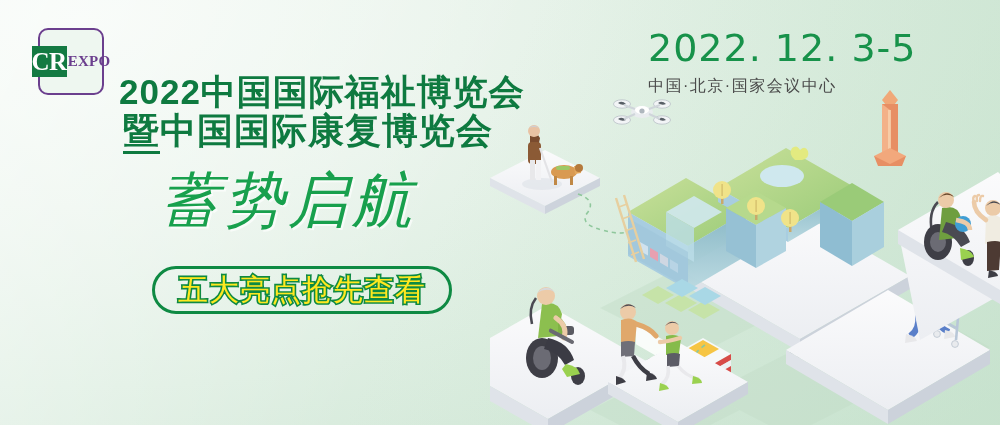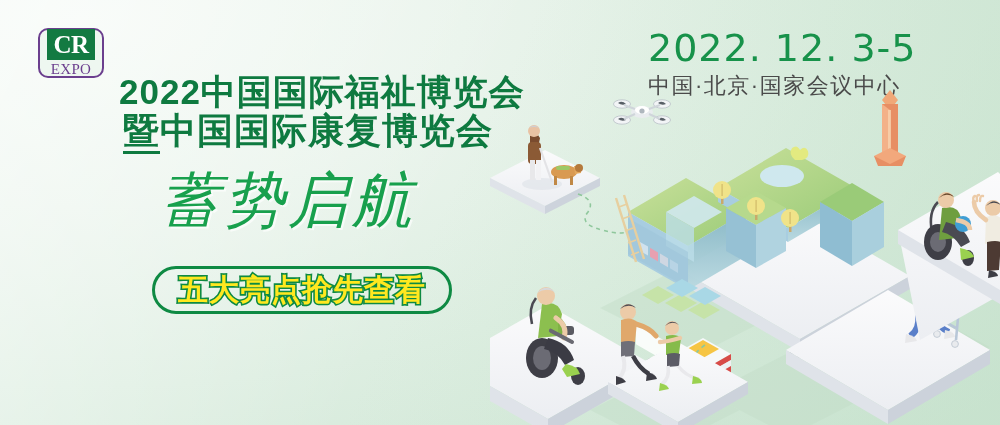--- a/index.html
+++ b/index.html
@@ -17,41 +17,41 @@
   
   #banner .bg-wash {
     position:absolute; inset:0;
     background:linear-gradient(115deg, rgba(255,255,255,.55) 0%, rgba(255,255,255,0) 45%, rgba(190,222,197,.45) 100%);
     pointer-events:none;
   }
 
   
   .logo {
     position:absolute; left:38px; top:28px;
-    width:66px; height:50px;
+    width:66px; height:67px;
     border:2.5px solid #6b3f8e;
     border-radius:10px;
     background:#eef7f0;
-    display:flex; flex-direction:column;
+    display:flex; flex-direction:row;
     align-items:center; justify-content:center;
     gap:1px;
   }
   .logo .cr {
     width:48px; height:31px;
     background:#137a42;
     color:#ffffff;
     font-weight:bold;
     font-size:25px; line-height:31px;
     text-align:center;
     letter-spacing:-.5px;
     font-family:"Liberation Serif","DejaVu Serif",serif;
   }
   .logo .expo {
     color:#6b3f8e;
-    font-weight:normal;
+    font-weight:bold;
     font-size:15px; line-height:17px;
     letter-spacing:.3px;
     font-family:"Liberation Serif","DejaVu Serif",serif;
   }
 
   .title-wrap { position:absolute; left:105px; top:72px; width:440px; }
   .title-1, .title-2 {
     color:#0e7a40;
     font-weight:bold;
     font-size:35px;
@@ -75,21 +75,21 @@
 
   .pill {
     position:absolute; left:152px; top:266px;
     width:300px; height:48px;
     border:3.5px solid #0e8a43;
     border-radius:26px;
     display:flex; align-items:center; justify-content:center;
     background:transparent;
   }
   .pill span {
-    font-weight:bold;
+    font-weight:normal;
     font-size:30px; line-height:32px;
     letter-spacing:1px;
     color:#ffe81f;
     white-space:nowrap;
     -webkit-text-stroke:3.2px #0e8a43;
     paint-order:stroke fill;
   }
 
   
   .date {
@@ -97,21 +97,21 @@
     color:#17924a;
     font-size:38px; line-height:44px;
     letter-spacing:1px;
     white-space:nowrap;
     font-family:"DejaVu Sans",sans-serif;
     text-align:center;
   }
   .venue {
     position:absolute; left:648px; top:74px;
     color:#4a4a4a;
-    font-size:22px; line-height:24px;
+    font-size:16px; line-height:24px;
     letter-spacing:1.5px;
     white-space:nowrap;
   }
 
   
   .illo { position:absolute; left:490px; top:90px; width:510px; height:335px; }
   .illo svg { display:block; width:510px; height:335px; }
 </style>
 </head>
 <body>

